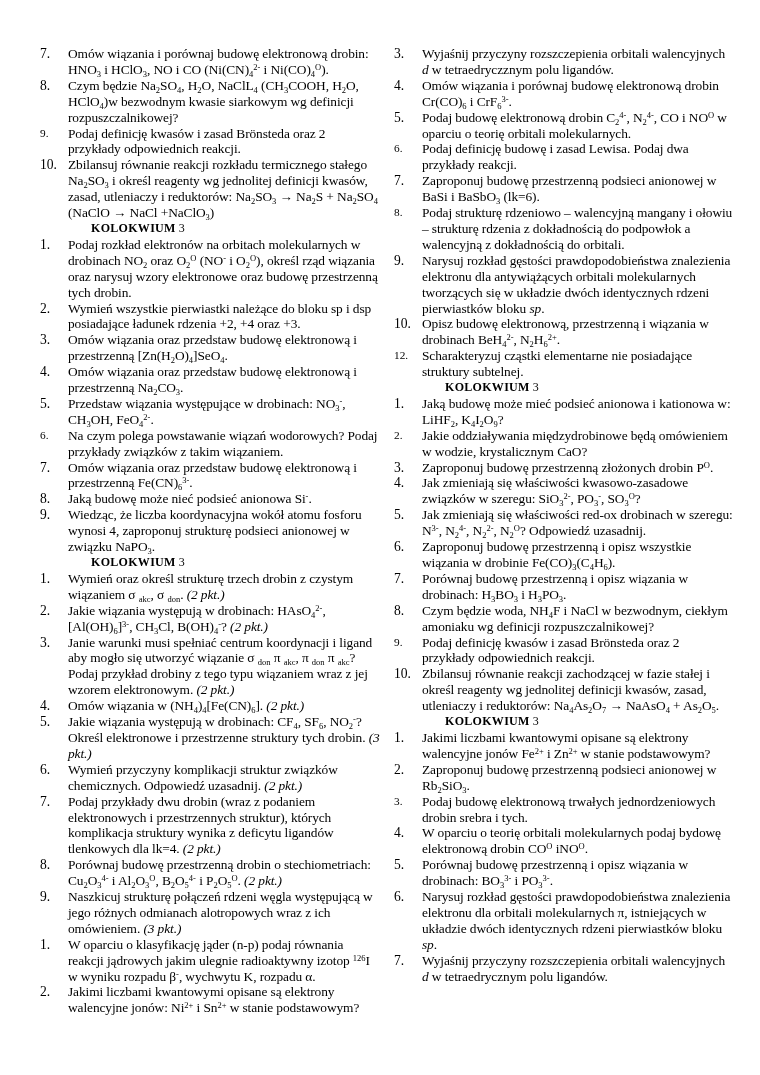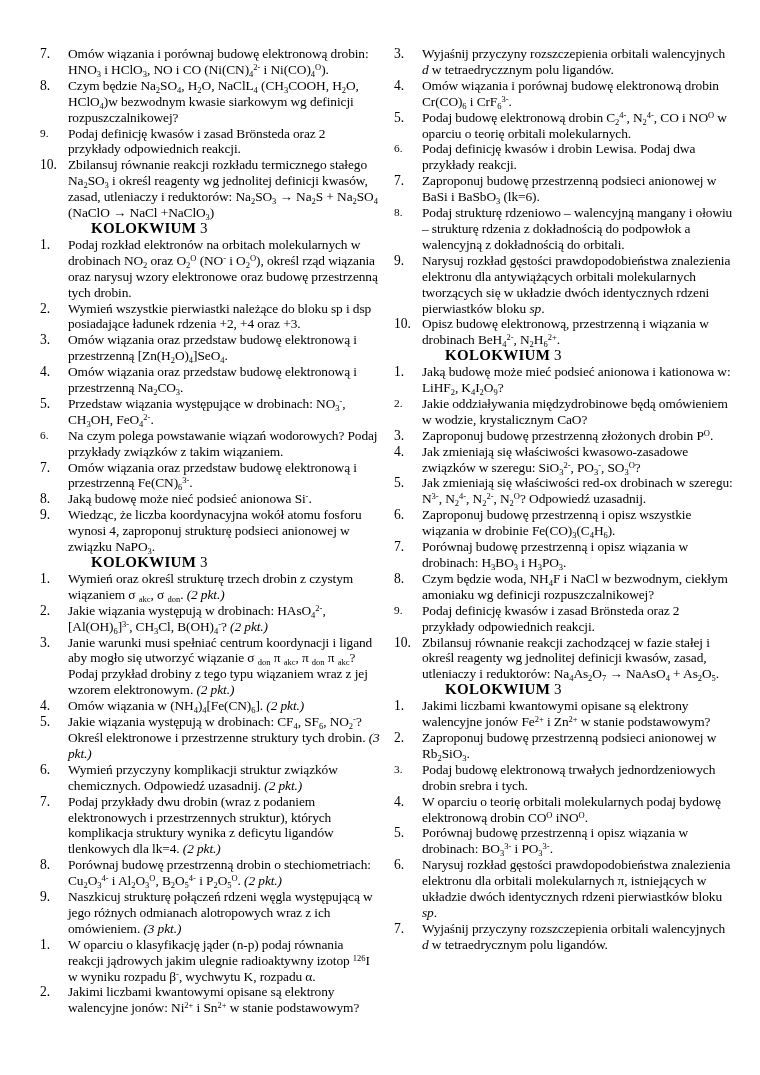--- a/index.html
+++ b/index.html
@@ -13,21 +13,21 @@
     padding:46px 26px 0 40px;
     box-sizing:border-box;width:760px;
   }
   .col{width:340px;flex:0 0 340px;}
   .item{display:flex;align-items:flex-start;}
   .num{
     flex:0 0 28px;font-size:13.6px;line-height:15.9px;
   }
   .item.small .num{font-size:11.3px;line-height:15.9px;}
   .txt{flex:1;font-size:13.4px;line-height:15.9px;letter-spacing:-0.1px;}
-  .heading{padding-left:51px;font-size:15px;line-height:15.9px;}
+  .heading{padding-left:51px;font-size:12px;line-height:15.9px;}
   .heading .hb{font-weight:bold;letter-spacing:0.3px;}
   sub,sup{font-size:8.5px;line-height:0;letter-spacing:0;}
   sub{vertical-align:-2.5px;}
   sup{vertical-align:4px;}
   i{font-style:italic;}
 </style>
 </head>
 <body>
 
 <div class="page" id="page">
@@ -143,38 +143,42 @@
       <div class="item">
     <span class="num">4.</span>
     <span class="txt">Omów wiązania i porównaj budowę elektronową drobin Cr(CO)<sub>6</sub> i CrF<sub>6</sub><sup>3-</sup>.</span>
   </div>
       <div class="item">
     <span class="num">5.</span>
     <span class="txt">Podaj budowę elektronową drobin C<sub>2</sub><sup>4-</sup>, N<sub>2</sub><sup>4-</sup>, CO i NO<sup>O</sup> w oparciu o teorię orbitali molekularnych.</span>
   </div>
       <div class="item small">
     <span class="num">6.</span>
-    <span class="txt">Podaj definicję kwasów i drobin Lewisa. Podaj dwa przykłady reakcji.</span>
+    <span class="txt">Podaj definicję budowę i zasad Lewisa. Podaj dwa przykłady reakcji.</span>
   </div>
       <div class="item">
     <span class="num">7.</span>
     <span class="txt">Zaproponuj budowę przestrzenną podsieci anionowej w BaSi i BaSbO<sub>3</sub> (lk=6).</span>
   </div>
       <div class="item small">
     <span class="num">8.</span>
     <span class="txt">Podaj strukturę rdzeniowo – walencyjną mangany i ołowiu – strukturę rdzenia z dokładnością do podpowłok a walencyjną z dokładnością do orbitali.</span>
   </div>
       <div class="item">
     <span class="num">9.</span>
     <span class="txt">Narysuj rozkład gęstości prawdopodobieństwa znalezienia elektronu dla antywiążących orbitali molekularnych tworzących się w układzie dwóch identycznych rdzeni pierwiastków bloku <i>sp</i>.</span>
   </div>
       <div class="item">
     <span class="num">10.</span>
     <span class="txt">Opisz budowę elektronową, przestrzenną i wiązania w drobinach BeH<sub>4</sub><sup>2-</sup>, N<sub>2</sub>H<sub>6</sub><sup>2+</sup>.</span>
   </div>
+      <div class="item small">
+    <span class="num">12.</span>
+    <span class="txt">Scharakteryzuj cząstki elementarne nie posiadające struktury subtelnej.</span>
+  </div>
       <div class="heading">
     <span class="hb">KOLOKWIUM</span><span class="hr"> 3</span>
   </div>
       <div class="item">
     <span class="num">1.</span>
     <span class="txt">Jaką budowę może mieć podsieć anionowa i kationowa w: LiHF<sub>2</sub>, K<sub>4</sub>I<sub>2</sub>O<sub>9</sub>?</span>
   </div>
       <div class="item small">
     <span class="num">2.</span>
     <span class="txt">Jakie oddziaływania międzydrobinowe będą omówieniem w wodzie, krystalicznym CaO?</span>

